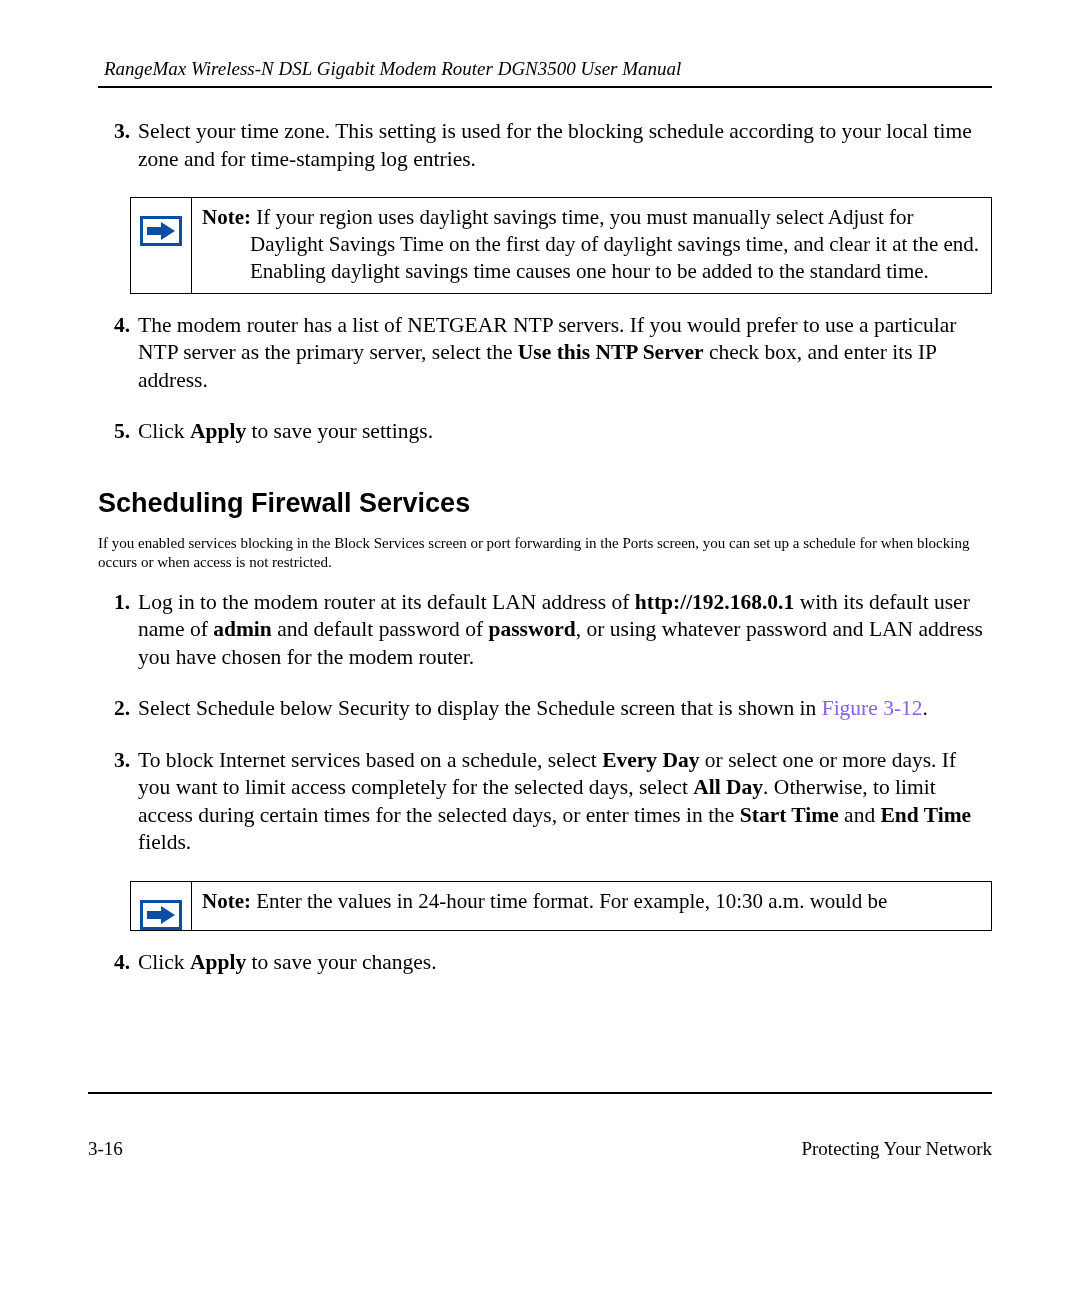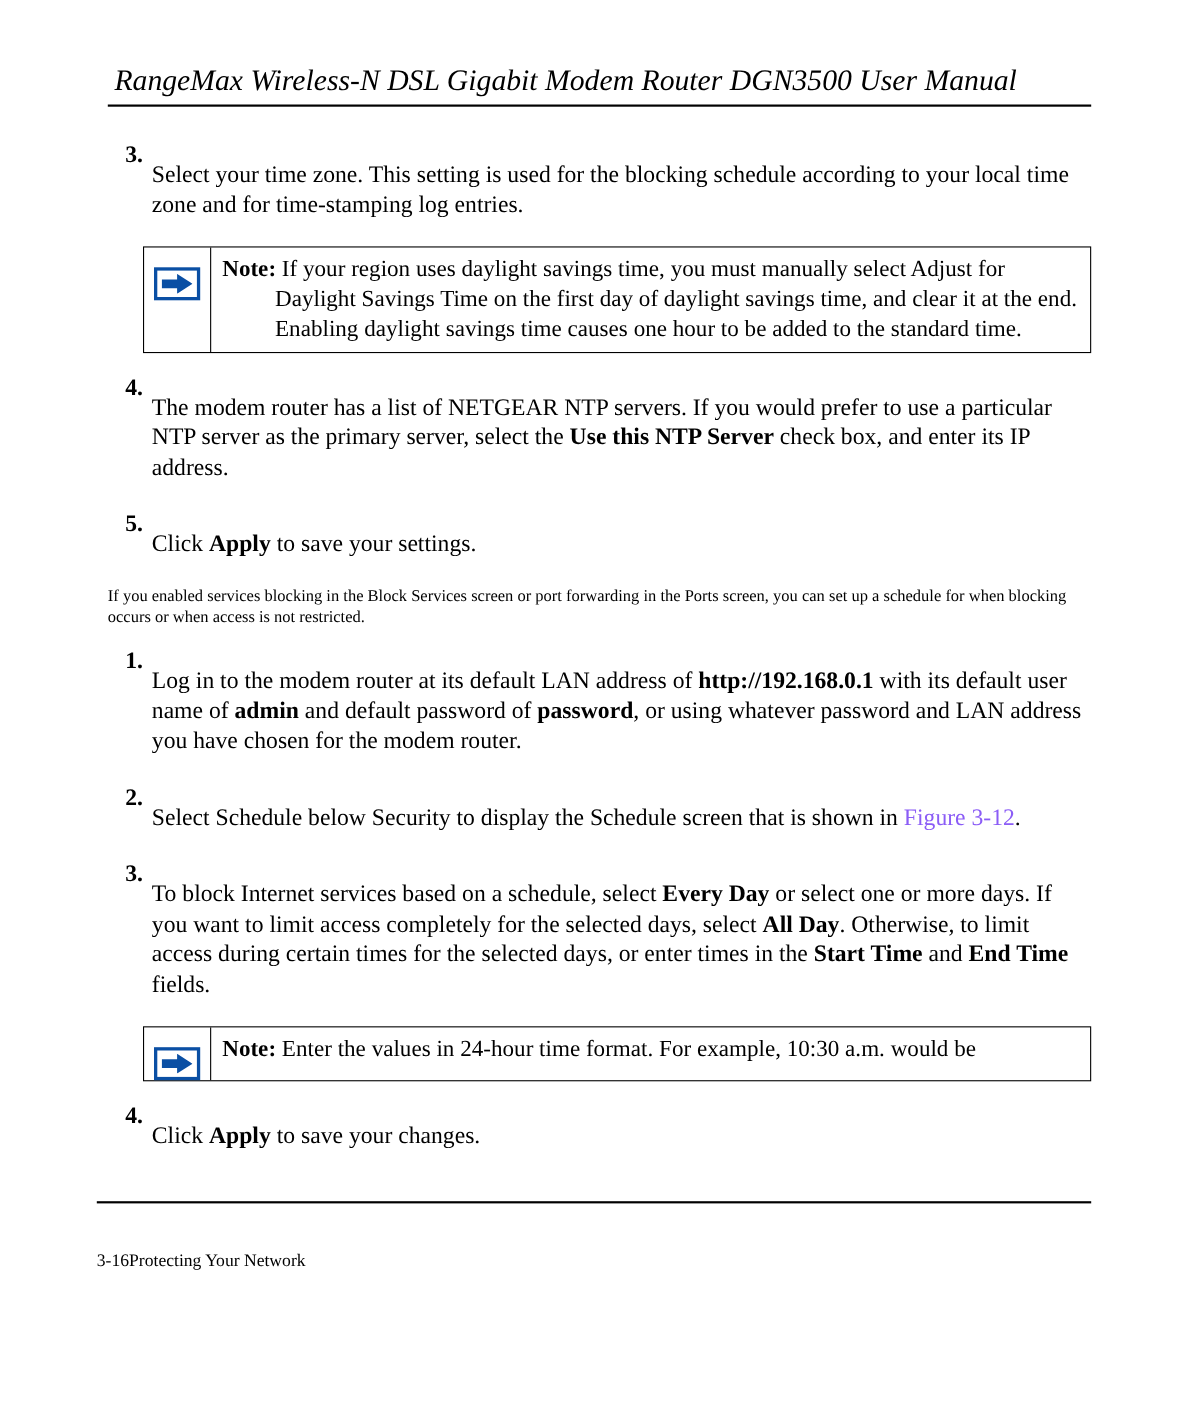--- a/index.html
+++ b/index.html
@@ -11,21 +11,21 @@
     width: 1080px;
     height: 1296px;
     box-sizing: border-box;
   }
   .page {
     padding: 58px 88px 0 98px;
     box-sizing: border-box;
   }
   .header-title {
     font-style: italic;
-    font-size: 27px;
+    font-size: 19px;
     margin: 0 0 6px 6px;
   }
   .hr {
     border: none;
     border-top: 2px solid #000;
     margin: 0 0 30px 0;
   }
   .content-block {
     font-size: 21.5px;
     line-height: 1.28;
@@ -45,21 +45,21 @@
     width: 32px;
     flex-shrink: 0;
     font-weight: bold;
     text-align: right;
     padding-right: 8px;
   }
   .li-body {
     flex: 1;
   }
   .li-body p {
-    margin: 18px 0 10px 0;
+    margin: 0 0 10px 0;
   }
   .note-box {
     border: 1.5px solid #000;
     margin: 4px 0 18px 32px;
     display: flex;
   }
   .note-icon-cell {
     width: 60px;
     border-right: 1.5px solid #000;
     display: flex;
@@ -114,22 +114,22 @@
     right: 88px;
     top: 1092px;
   }
   .footer-hr {
     border: none;
     border-top: 2px solid #000;
     margin: 0 0 4px 0;
   }
   .footer-line {
     display: flex;
-    justify-content: flex-start;
-    font-size: 16px;
+    justify-content: space-between;
+    font-size: 19px;
     margin-top: 44px;
   }
   .footer-version {
     text-align: center;
     font-style: italic;
     font-size: 19px;
     margin-top: 16px;
   }
 </style>
 </head>
@@ -179,20 +179,21 @@
       <li>
         <div class="li-row">
           <div class="li-num">5.</div>
           <div class="li-body">
             <p><span>Click </span><span class="bold">Apply</span><span> to save your settings.</span></p>
           </div>
         </div>
       </li>
     </ol>
 
+    <h2>Scheduling Firewall Services</h2>
     <p class="intro">If you enabled services blocking in the Block Services screen or port forwarding in the Ports screen, you can set up a schedule for when blocking occurs or when access is not restricted.</p>
 
     <ol>
       <li>
         <div class="li-row">
           <div class="li-num">1.</div>
           <div class="li-body">
             <p><span>Log in to the modem router at its default LAN address of </span><span class="bold">http://192.168.0.1</span><span> with its default user name of </span><span class="bold">admin</span><span> and default password of </span><span class="bold">password</span><span>, or using whatever password and LAN address you have chosen for the modem router.</span></p>
           </div>
         </div>

